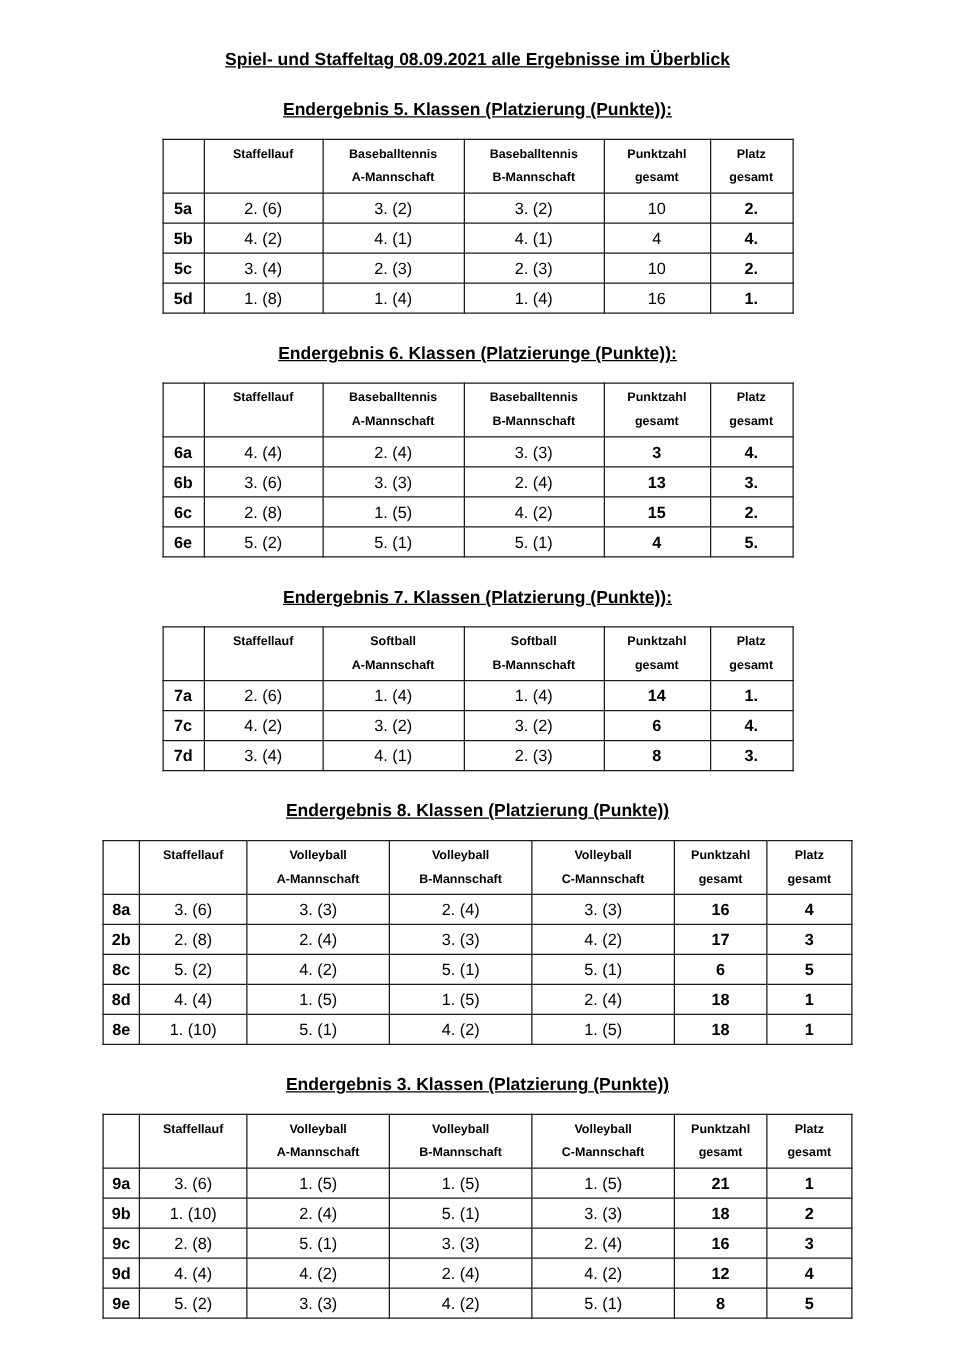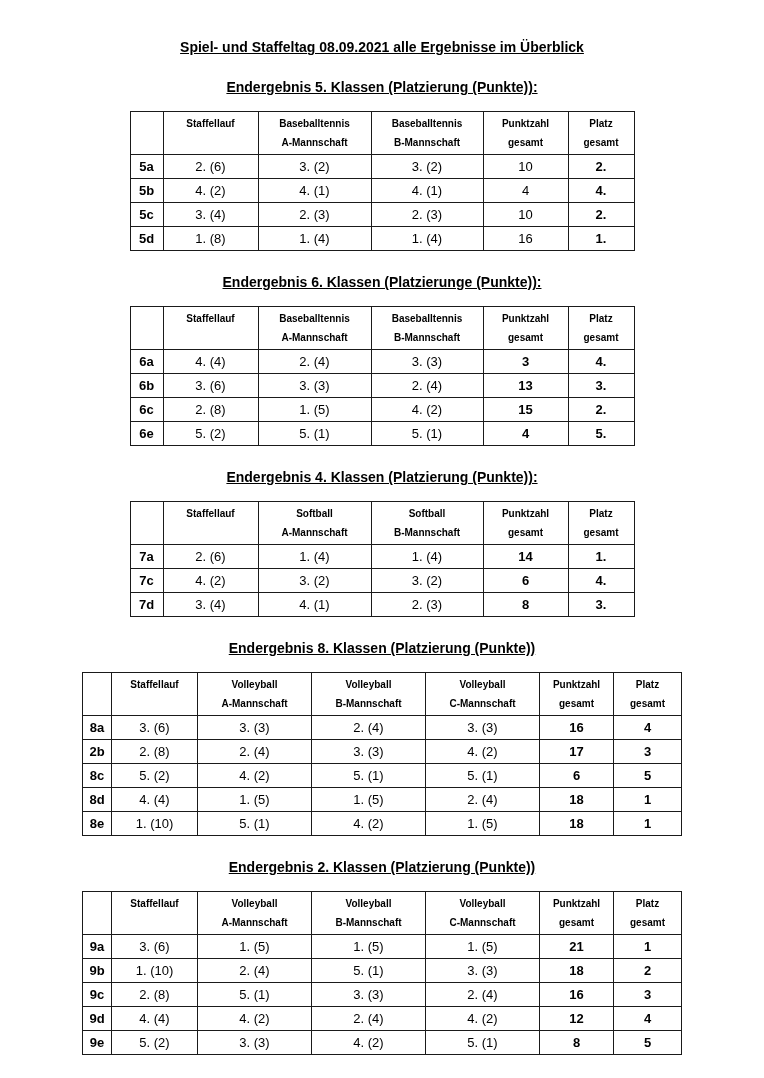--- a/index.html
+++ b/index.html
@@ -191,21 +191,21 @@
             <td>5. (1)</td>
             <td>5. (1)</td>
             <td class="bold">4</td>
             <td class="bold">5.</td>
           </tr>
         </tbody>
       </table>
   </section>
 
   <section>
-    <h2 class="section-heading">Endergebnis 4. Klassen (Platzierung (Punkte)):</h2>
+    <h2 class="section-heading">Endergebnis 7. Klassen (Platzierung (Punkte)):</h2>
     <table class="results">
         <colgroup>
           <col style="width: 33px;">
           <col style="width: 95px;">
           <col style="width: 113px;">
           <col style="width: 112px;">
           <col style="width: 85px;">
           <col style="width: 66px;">
         </colgroup>
         <thead>
@@ -323,21 +323,21 @@
             <td>4. (2)</td>
             <td>1. (5)</td>
             <td class="bold">18</td>
             <td class="bold">1</td>
           </tr>
         </tbody>
       </table>
   </section>
 
   <section>
-    <h2 class="section-heading">Endergebnis 2. Klassen (Platzierung (Punkte))</h2>
+    <h2 class="section-heading">Endergebnis 3. Klassen (Platzierung (Punkte))</h2>
     <table class="results">
         <colgroup>
           <col style="width: 29px;">
           <col style="width: 86px;">
           <col style="width: 114px;">
           <col style="width: 114px;">
           <col style="width: 114px;">
           <col style="width: 74px;">
           <col style="width: 68px;">
         </colgroup>

